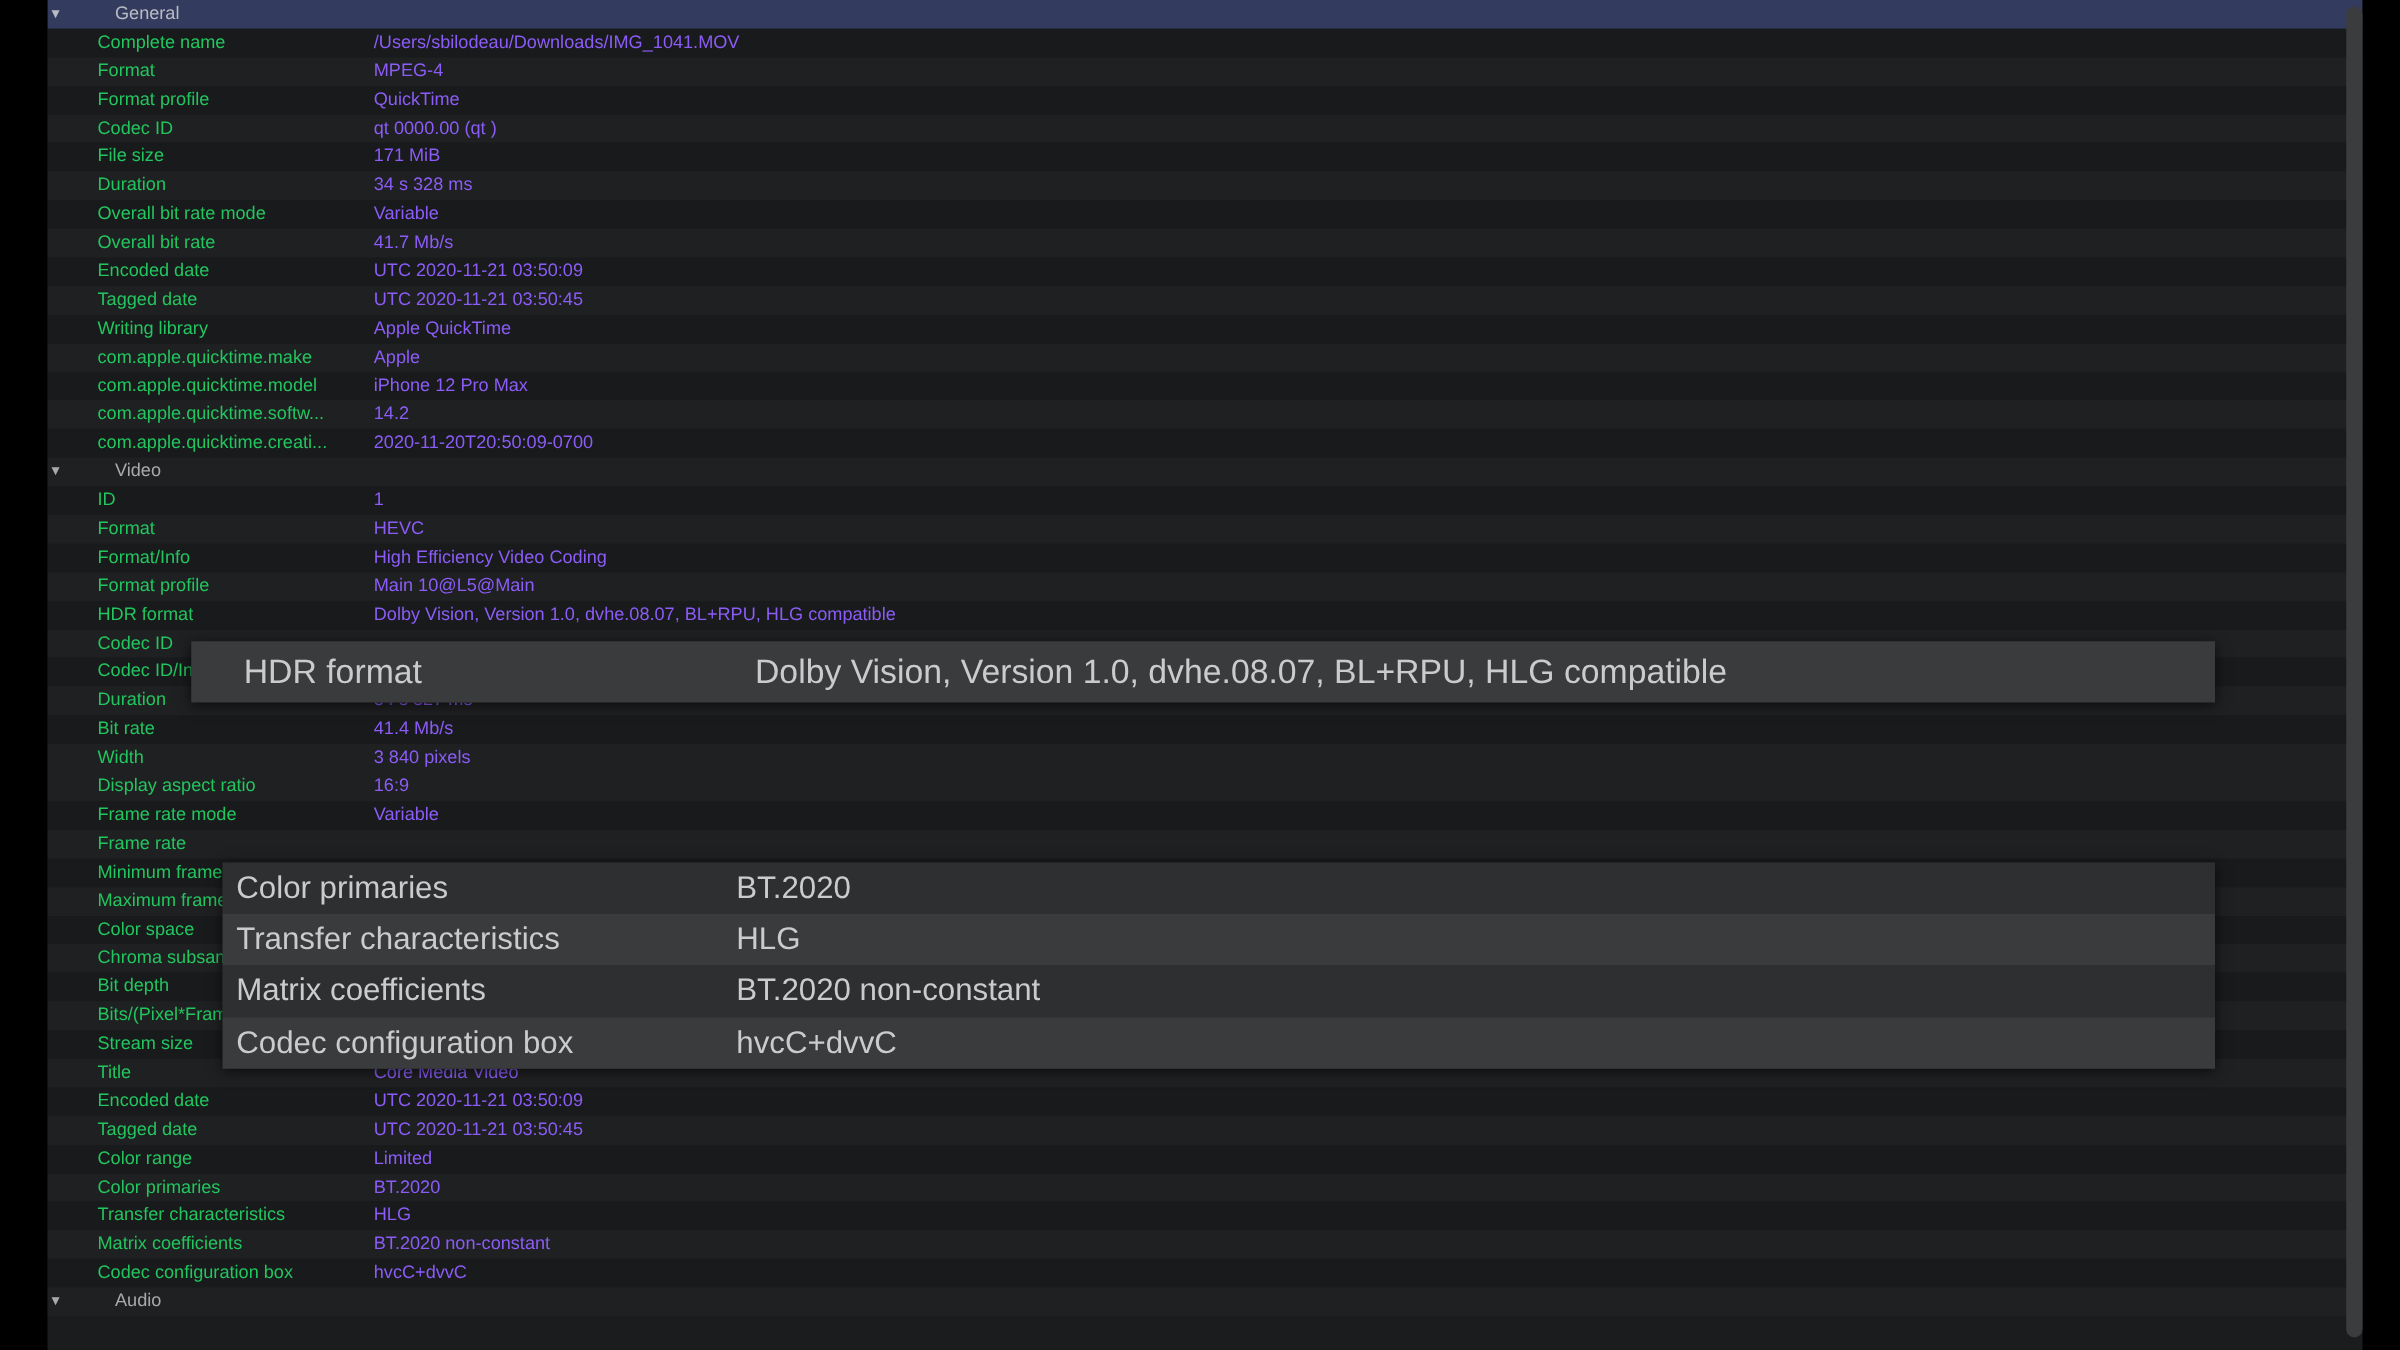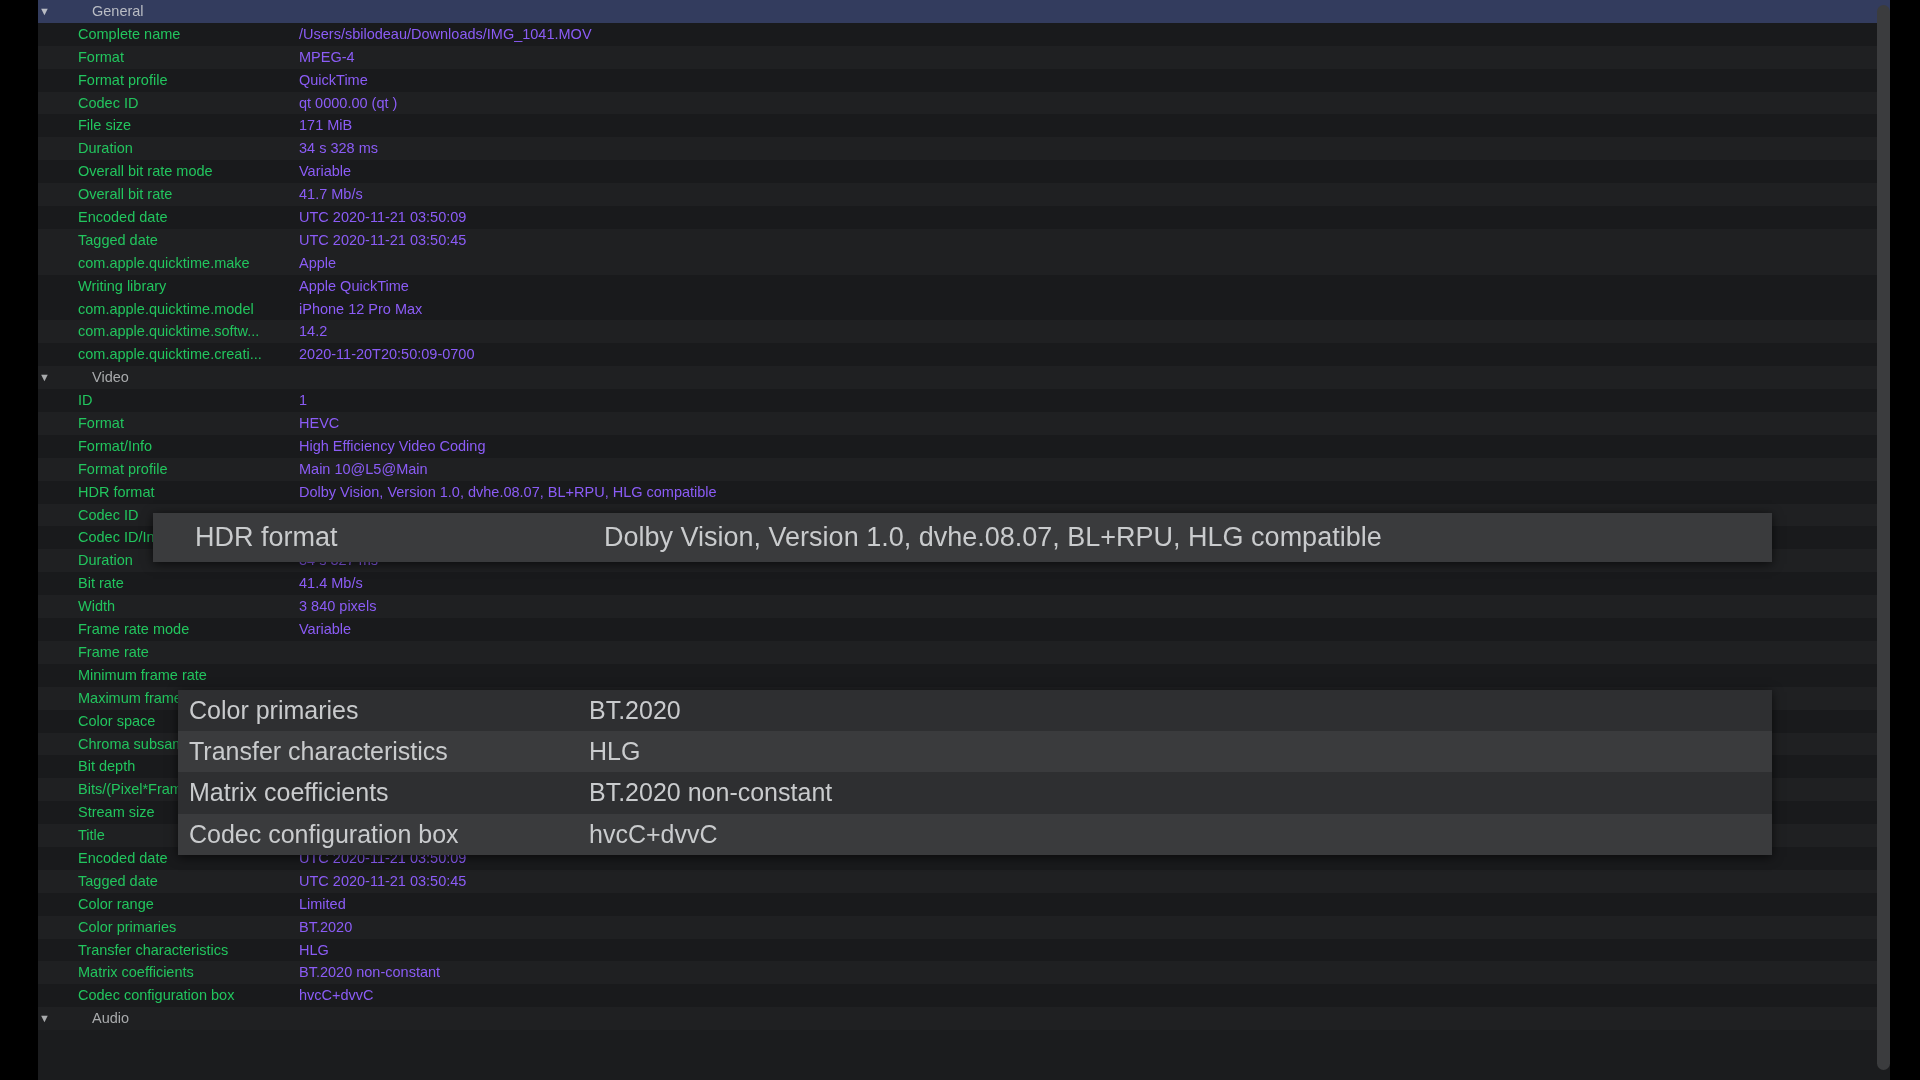--- a/index.html
+++ b/index.html
@@ -157,27 +157,27 @@
           <span class="val">41.7 Mb/s</span>
         </div>
         <div class="row even">
           <span class="lbl">Encoded date</span>
           <span class="val">UTC 2020-11-21 03:50:09</span>
         </div>
         <div class="row odd">
           <span class="lbl">Tagged date</span>
           <span class="val">UTC 2020-11-21 03:50:45</span>
         </div>
+        <div class="row even">
+          <span class="lbl">Writing library</span>
+          <span class="val">Apple QuickTime</span>
+        </div>
         <div class="row odd">
           <span class="lbl">com.apple.quicktime.make</span>
           <span class="val">Apple</span>
-        </div>
-        <div class="row even">
-          <span class="lbl">Writing library</span>
-          <span class="val">Apple QuickTime</span>
         </div>
         <div class="row even">
           <span class="lbl">com.apple.quicktime.model</span>
           <span class="val">iPhone 12 Pro Max</span>
         </div>
         <div class="row odd">
           <span class="lbl">com.apple.quicktime.softw...</span>
           <span class="val">14.2</span>
         </div>
         <div class="row even">
@@ -220,20 +220,24 @@
           <span class="lbl">Duration</span>
           <span class="val">34 s 327 ms</span>
         </div>
         <div class="row even">
           <span class="lbl">Bit rate</span>
           <span class="val">41.4 Mb/s</span>
         </div>
         <div class="row odd">
           <span class="lbl">Width</span>
           <span class="val">3 840 pixels</span>
+        </div>
+        <div class="row odd">
+          <span class="lbl">Display aspect ratio</span>
+          <span class="val">16:9</span>
         </div>
         <div class="row even">
           <span class="lbl">Frame rate mode</span>
           <span class="val">Variable</span>
         </div>
         <div class="row odd">
           <span class="lbl">Frame rate</span>
           <span class="val"></span>
         </div>
         <div class="row even">

